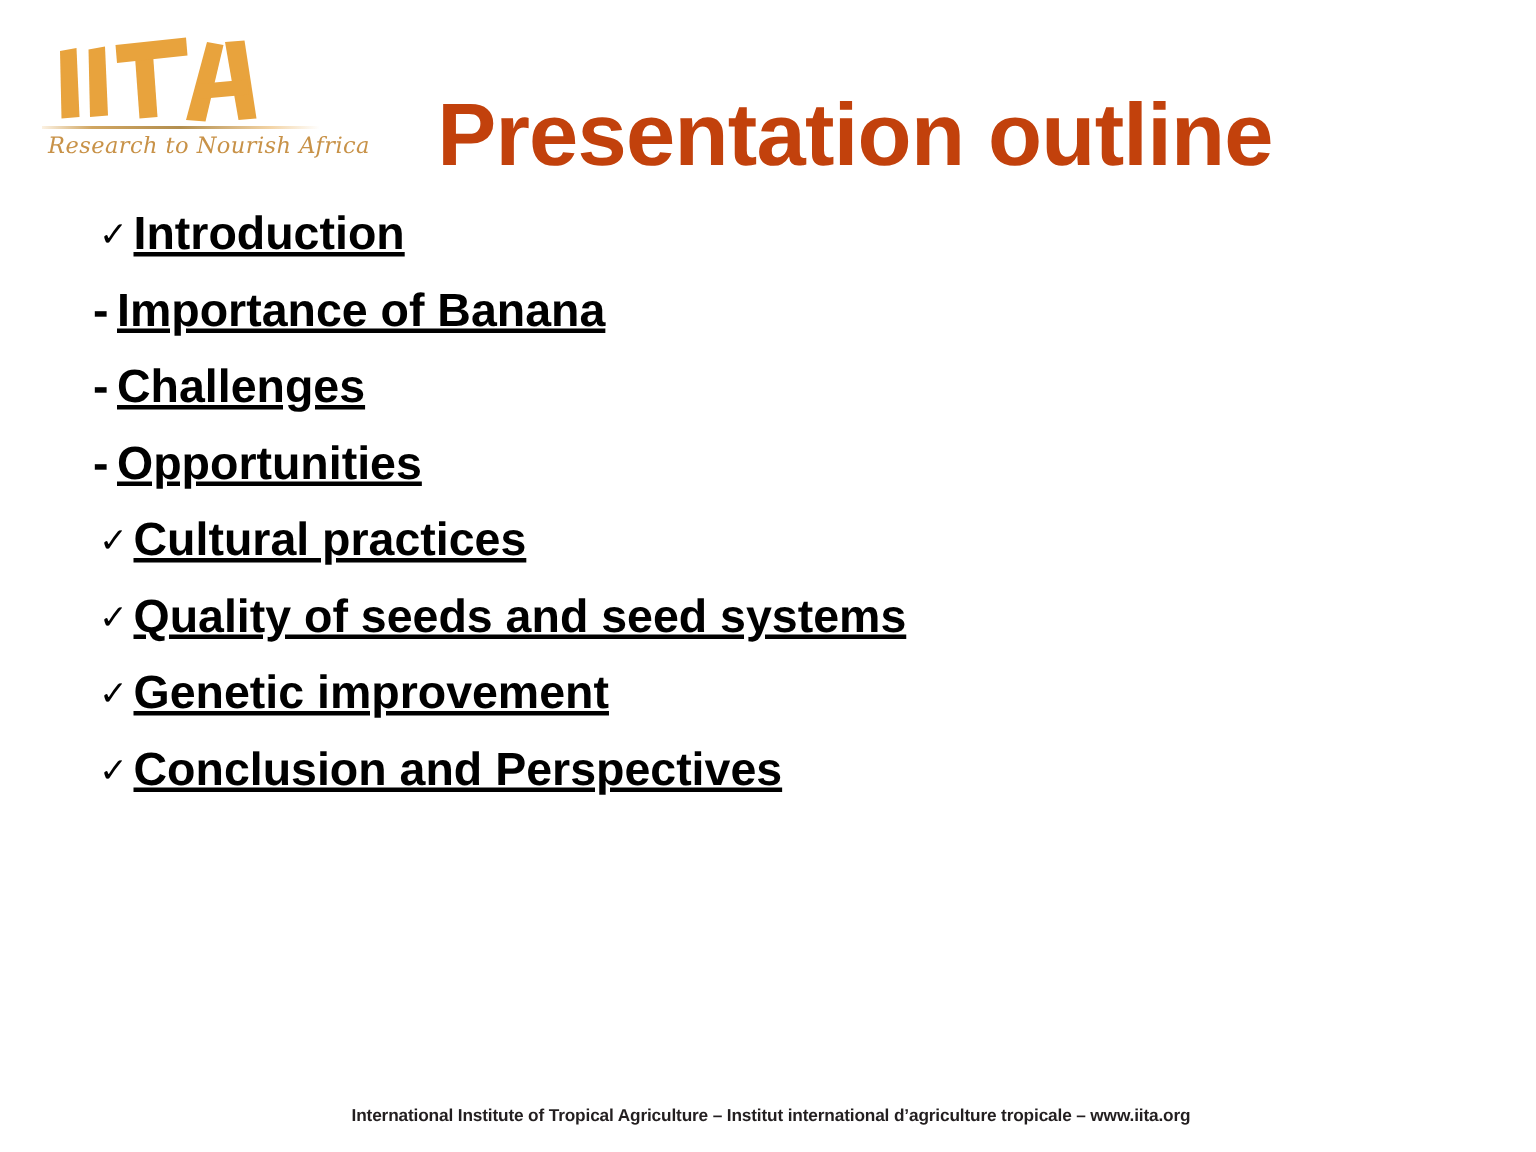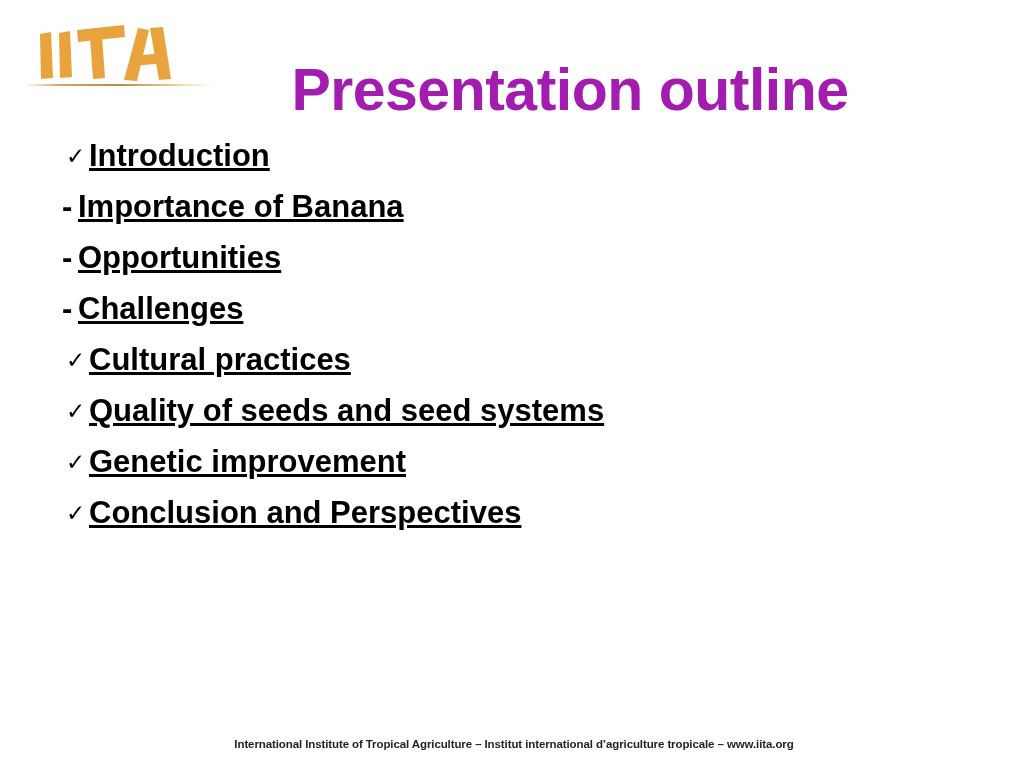--- a/index.html
+++ b/index.html
@@ -66,21 +66,21 @@
 
   
   .slide-title {
     position: absolute;
     left: 270px;
     top: 20px;
     width: 600px;
     text-align: center;
     font-size: 59px;
     font-weight: bold;
-    color: #a21caf;
+    color: #c2410c;
     letter-spacing: -0.5px;
     line-height: 1.05;
     white-space: nowrap;
   }
 
   
   .outline-list {
     position: absolute;
     left: 66px;
     top: 130px;
@@ -149,29 +149,30 @@
 
         <path d="M70,16 L82,14 L85,56 L73,57 Z"></path>
         <path d="M57,8 L104,3 L105,15 L58,20 Z"></path>
 
         <path d="M104,58 L118,6 L129,8 L117,59 Z"></path>
         <path d="M130,6 L143,5 L151,57 L139,58 Z"></path>
         <path d="M112,34 L145,31 L146,41 L113,44 Z"></path>
       </g>
     </svg>
     <div class="logo-rule"></div>
+    <div class="logo-tagline">Research to Nourish Africa</div>
   </div>
 
   <h1 class="slide-title">Presentation outline</h1>
 
   <ul class="outline-list" id="outline-list">
       <li class="outline-item"><span class="bullet-mark check">✓</span><span class="item-label">Introduction</span></li>
       <li class="outline-item"><span class="bullet-mark dash">-</span><span class="item-label">Importance of Banana</span></li>
+      <li class="outline-item"><span class="bullet-mark dash">-</span><span class="item-label">Challenges</span></li>
       <li class="outline-item"><span class="bullet-mark dash">-</span><span class="item-label">Opportunities</span></li>
-      <li class="outline-item"><span class="bullet-mark dash">-</span><span class="item-label">Challenges</span></li>
       <li class="outline-item"><span class="bullet-mark check">✓</span><span class="item-label">Cultural practices</span></li>
       <li class="outline-item"><span class="bullet-mark check">✓</span><span class="item-label">Quality of seeds and seed systems</span></li>
       <li class="outline-item"><span class="bullet-mark check">✓</span><span class="item-label">Genetic improvement</span></li>
       <li class="outline-item"><span class="bullet-mark check">✓</span><span class="item-label">Conclusion and Perspectives</span></li>
     </ul>
 
   <div class="footer">International Institute of Tropical Agriculture – Institut international d’agriculture tropicale – www.iita.org</div>
 
 </div>
 

